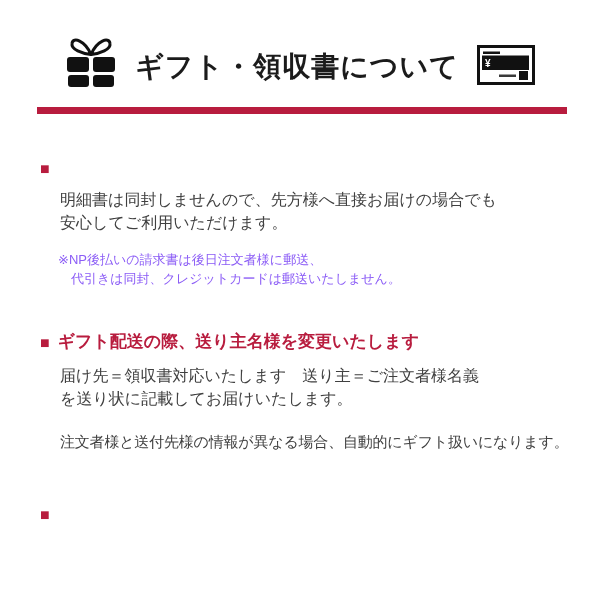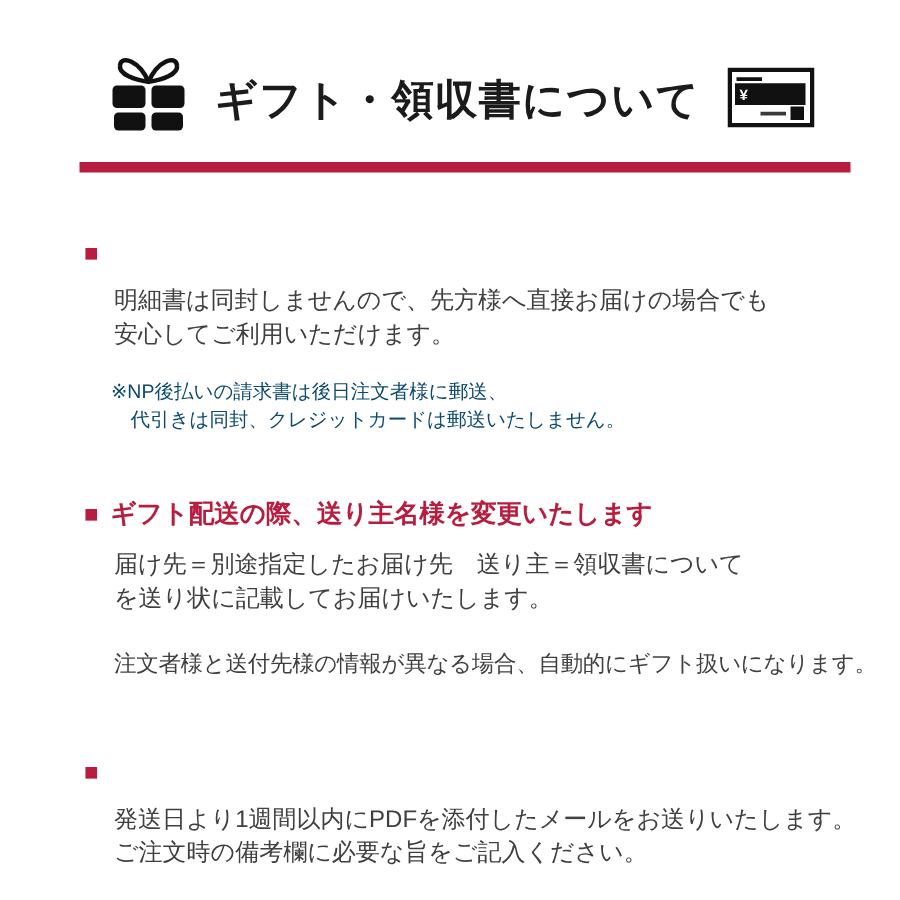--- a/index.html
+++ b/index.html
@@ -2,21 +2,21 @@
 <html lang="ja"><head>
 <meta charset="utf-8">
 <style>
   html,body{margin:0;padding:0;background:#fff;}
   body{
     width:600px;height:600px;overflow:hidden;
     font-family:"Liberation Sans","DejaVu Sans",sans-serif;
     color:#3c3c3c;
     -webkit-font-smoothing:antialiased;
   }
-  .page{width:600px;height:600px;background:#fff;box-sizing:border-box;padding-left:16px;}
+  .page{width:600px;height:600px;background:#fff;box-sizing:border-box;}
 
   
   .header{
     padding-top:38px;
     display:flex;align-items:center;justify-content:center;
   }
   .gift-icon{position:relative;top:-3px;}
   .page-title{
     margin:0 18px;
     font-size:28px;font-weight:bold;color:#1b1b1b;
@@ -38,21 +38,21 @@
     font-size:16px;margin-right:8px;line-height:1;
     position:relative;top:1px;
   }
   .section-body{
     margin:13px 0 0 20px;
     font-size:16px;line-height:22.5px;color:#404040;
     white-space:pre-line;
   }
   .section-note{
     margin:16px 0 0 18px;
-    font-size:13px;line-height:19px;color:#0c4a6e;
+    font-size:13px;line-height:19px;color:#8b5cf6;
     white-space:pre-line;
   }
   .section-1{margin-top:46px;}
   .section-2{margin-top:44px;}
   .section-3{margin-top:52px;}
   .section-body.wide{
     font-size:15px;letter-spacing:-0.2px;margin-top:21px;white-space:nowrap;
   }
 </style>
 </head>
@@ -96,27 +96,25 @@
 安心してご利用いただけます。</p>
       <p class="section-note">※NP後払いの請求書は後日注文者様に郵送、
 　代引きは同封、クレジットカードは郵送いたしません。</p>
     </div>
 
     <div class="section section-2">
       <div class="section-heading">
         <span class="bullet">■</span>
         <span>ギフト配送の際、送り主名様を変更いたします</span>
       </div>
-      <p class="section-body">届け先＝別途指定したお届け先　送り主＝領収書について
+      <p class="section-body">届け先＝領収書対応いたします　送り主＝ご注文者様名義
 を送り状に記載してお届けいたします。</p>
       <p class="section-body wide">注文者様と送付先様の情報が異なる場合、自動的にギフト扱いになります。</p>
     </div>
 
     <div class="section section-3">
       <div class="section-heading">
         <span class="bullet">■</span>
       </div>
-      <p class="section-body">発送日より1週間以内にPDFを添付したメールをお送りいたします。
-ご注文時の備考欄に必要な旨をご記入ください。</p>
     </div>
 
   </div>
 </div>
 
 </body></html>

